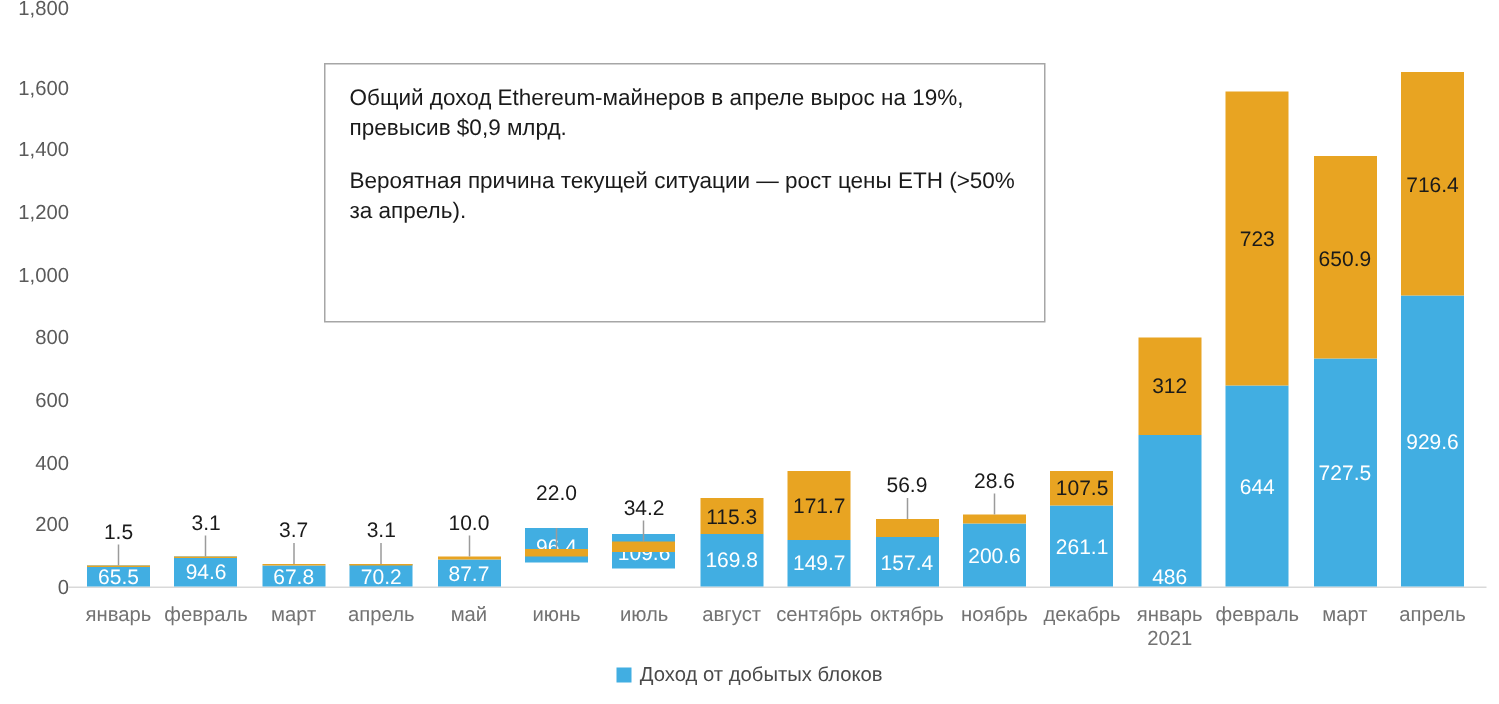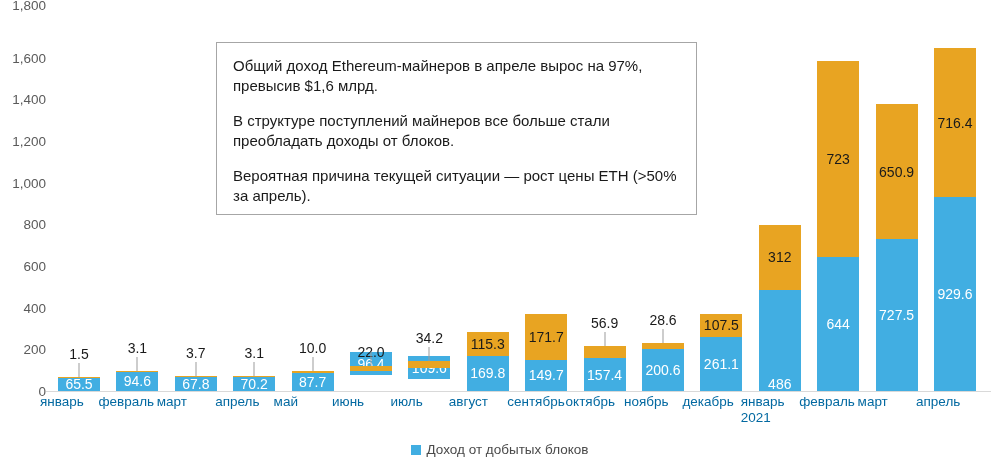--- a/index.html
+++ b/index.html
@@ -108,23 +108,25 @@
   .x-axis {
     position: absolute;
     left: 46px;
     top: 394px;
     width: 953px;
     height: 40px;
   }
   .x-label {
     position: absolute;
     width: 78px;
+    text-align: center;
     font-size: 13.5px;
     line-height: 16px;
-    color: #0369a1;
+    color: #737373;
+    margin-top: 8px;
   }
   .x-label .sub {
     display: block;
     font-size: 13.5px;
     line-height: 16px;
   }
 
   
   .legend {
     position: absolute;
@@ -230,21 +232,21 @@
         </div>
         <div class="seg seg-orange" style="background: rgb(232, 164, 34); bottom: 18.2708px; height: 2.08333px;"></div>
         <div class="outside-label" style="bottom: 36.3542px;"><span class="seg-label">10.0</span></div>
         <div class="leader" style="bottom: 20.3542px; height: 14px;"></div>
       </div>
       <div class="bar-group" style="left: 304px;">
         <div class="seg seg-blue" style="background: rgb(65, 174, 226); bottom: 16px; height: 23px;">
           <span class="seg-label">96.4</span>
         </div>
         <div class="seg seg-orange" style="background: rgb(232, 164, 34); bottom: 20.0833px; height: 4.58333px;"></div>
-        <div class="outside-label" style="bottom: 32px;"><span class="seg-label">22.0</span></div>
+        <div class="outside-label" style="bottom: 56px;"><span class="seg-label">22.0</span></div>
         <div class="leader" style="bottom: 24.6667px; height: 14px;"></div>
       </div>
       <div class="bar-group" style="left: 362.4px;">
         <div class="seg seg-blue" style="background: rgb(65, 174, 226); bottom: 12px; height: 22.8333px;">
           <span class="seg-label">109.6</span>
         </div>
         <div class="seg seg-orange" style="background: rgb(232, 164, 34); bottom: 22.8333px; height: 7.125px;"></div>
         <div class="outside-label" style="bottom: 45.9583px;"><span class="seg-label">34.2</span></div>
         <div class="leader" style="bottom: 29.9583px; height: 14px;"></div>
       </div>
@@ -335,22 +337,21 @@
       <div class="x-label" style="left: 519.6px;"><span>октябрь</span></div>
       <div class="x-label" style="left: 578px;"><span>ноябрь</span></div>
       <div class="x-label" style="left: 636.4px;"><span>декабрь</span></div>
       <div class="x-label" style="left: 694.8px;"><span>январь</span><span class="sub">2021</span></div>
       <div class="x-label" style="left: 753.2px;"><span>февраль</span></div>
       <div class="x-label" style="left: 811.6px;"><span>март</span></div>
       <div class="x-label" style="left: 870px;"><span>апрель</span></div>
     </div>
 
   <div class="annotation">
-      <p>Общий доход Ethereum-майнеров в апреле вырос на 97%, превысив $1,6 млрд.</p>
-      <p>В структуре поступлений майнеров все больше стали преобладать доходы от блоков.</p>
+      <p>Общий доход Ethereum-майнеров в апреле вырос на 19%, превысив $0,9 млрд.</p>
       <p>Вероятная причина текущей ситуации — рост цены ETH (&gt;50% за апрель).</p>
     </div>
 
   <div class="legend">
       <div class="legend-item">
         <span class="legend-swatch" style="background: rgb(65, 174, 226);"></span>
         <span class="legend-text">Доход от добытых блоков</span>
       </div>
     </div>
 

